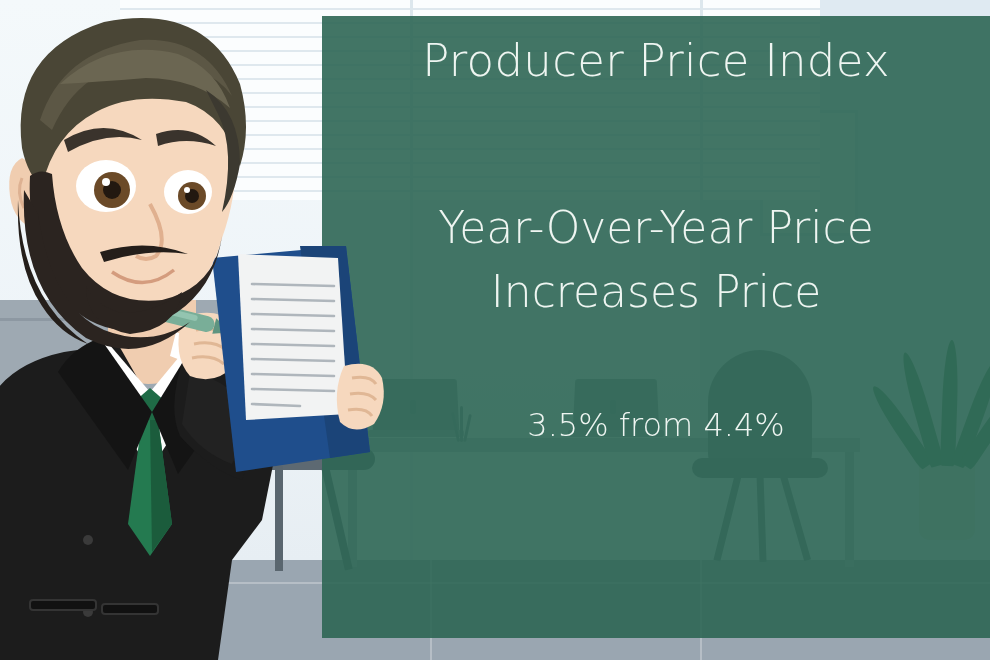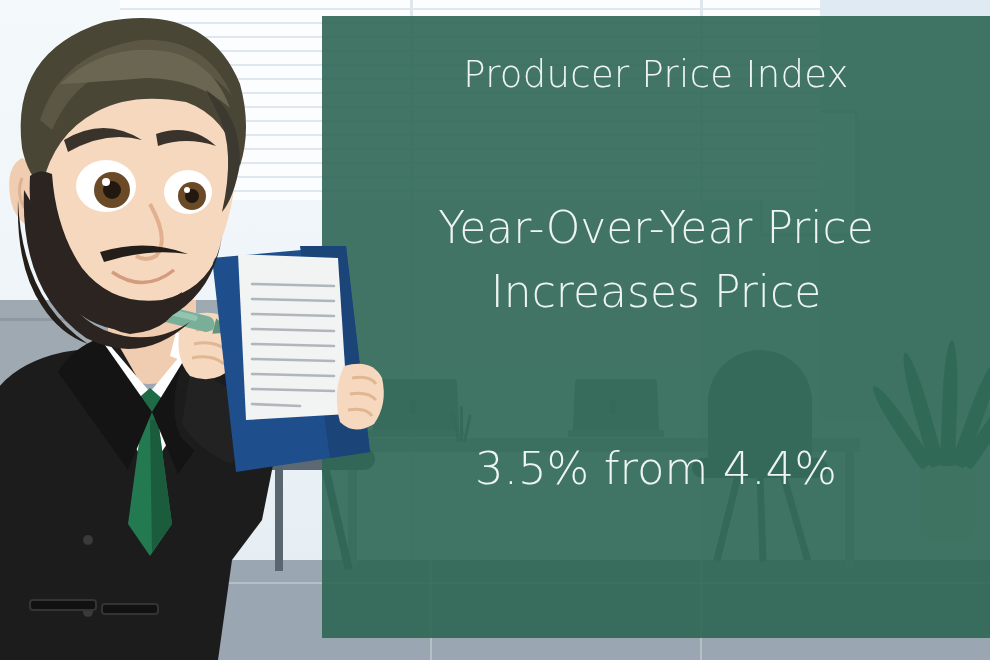--- a/index.html
+++ b/index.html
@@ -241,44 +241,43 @@
     width: 100%;
     height: 100%;
     text-align: center;
     color: #eef5f1;
     font-family: "DejaVu Sans", "Liberation Sans", sans-serif;
     font-weight: 300;
   }
 
   #headline {
     position: absolute;
-    left: 0; top: 39px;
+    left: 0; top: 20px;
     width: 100%;
-    font-size: 37px;
+    font-size: 45px;
     letter-spacing: 0.3px;
     line-height: 1.1;
     white-space: nowrap;
   }
 
   #subhead {
     position: absolute;
     left: 0; top: 180px;
     width: 100%;
     font-size: 44px;
     line-height: 1.45;
   }
   #subhead .ln { display: block; }
 
   #stat {
     position: absolute;
     left: 0; top: 390px;
     width: 100%;
-    font-size: 45px;
+    font-size: 32px;
     line-height: 1.2;
-    margin-top: 36px;
   }
 
   
   #character {
     position: absolute;
     left: 0; top: 0;
     width: 400px; height: 660px;
     z-index: 40;
   }
 </style>

